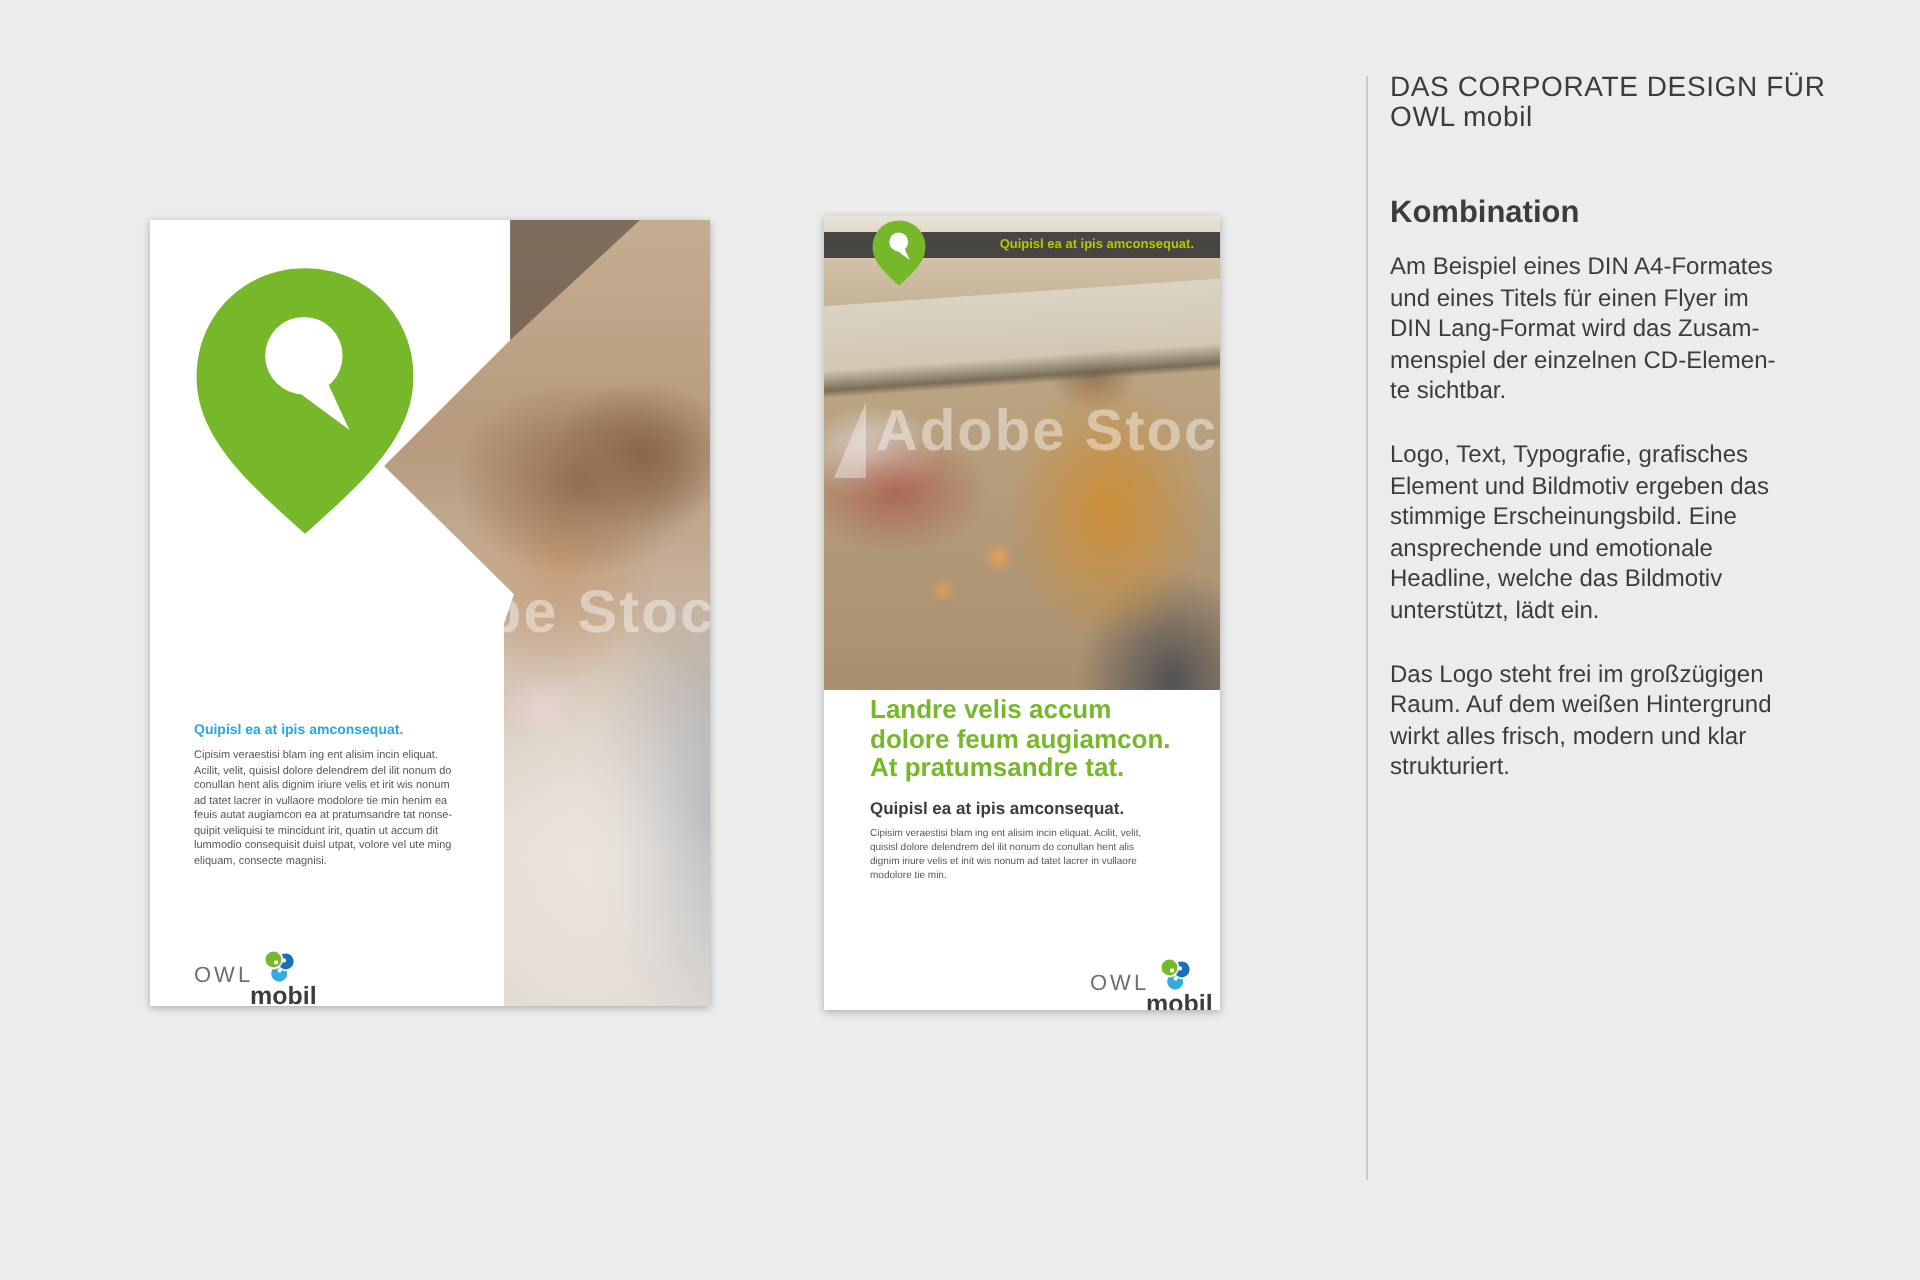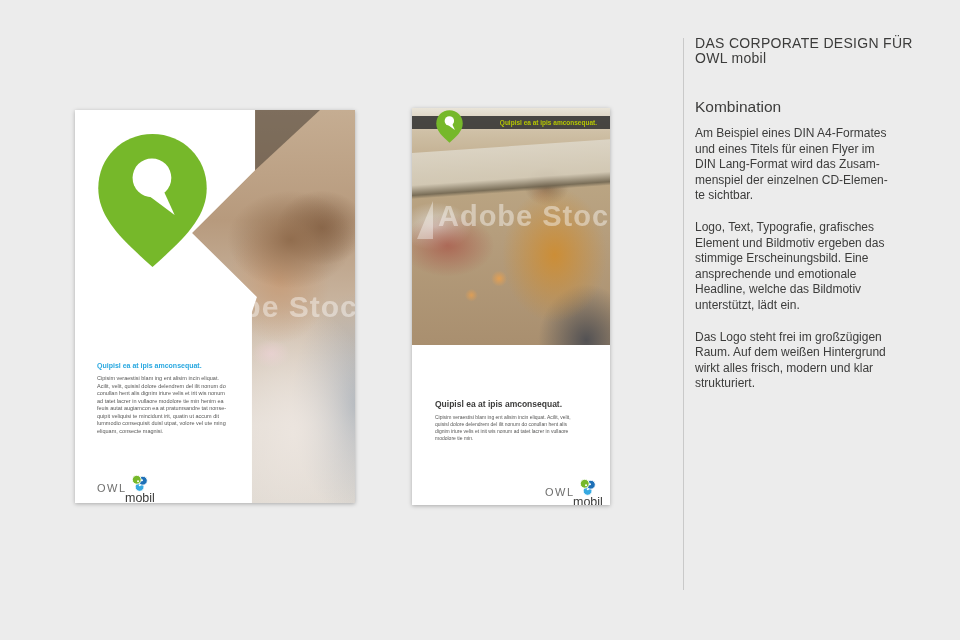--- a/index.html
+++ b/index.html
@@ -56,21 +56,21 @@
   #a4-body {
     position:absolute; left:22px; top:265px; width:165px;
     color:#575756; font-size:5.5px; line-height:7.5px; white-space:pre;
   }
   .logo { position:absolute;margin-top:25px; }
   .logo .owl-row { display:flex; align-items:flex-end; gap:4px; }
   .logo .owl {
     color:#6f6f6e; font-size:11px; letter-spacing:1.5px; line-height:11px;
   }
   .logo .mobil {
-    color:#3c3c3b; font-size:12.5px; font-weight:normal; line-height:13px; margin-top:-2px;padding-left:28px;
+    color:#3c3c3b; font-size:12.5px; font-weight:bold; line-height:13px; margin-top:-2px;padding-left:28px;
   }
   #a4-logo { left:22px; top:339px; }
   
   #lang { left:412px; top:108px; width:198px; height:397px; }
   #lang-photo {
     position:absolute; left:0; top:0; width:198px; height:237px; overflow:hidden;
     background:
       radial-gradient(70px 90px at 72% 62%, rgba(205,141,51,.95), rgba(205,141,51,0) 75%),
       radial-gradient(30px 26px at 68% 33%, rgba(138,111,82,.95), rgba(138,111,82,0) 75%),
       radial-gradient(16px 14px at 66% 36%, rgba(201,163,124,.9), rgba(201,163,124,0) 80%),
@@ -117,21 +117,21 @@
     position:absolute; left:683px; top:38px; width:1px; height:552px;
     background:#c9c9c9;
   }
   #sidebar { position:absolute; left:695px; top:36px; width:252px; }
   #eyebrow {
     font-size:14px; line-height:15px; letter-spacing:.3px;
     color:#3c3c3b; white-space:pre-line;
   }
   #kombination {
     position:absolute; left:0; top:62px;
-    font-size:15.5px; color:#3c3c3b; font-weight:normal;
+    font-size:15.5px; color:#3c3c3b; font-weight:bold;
   }
   #paragraphs { position:absolute; left:0; top:90px; width:252px; }
   #paragraphs p {
     font-size:12px; line-height:15.6px; color:#3c3c3b;
     white-space:pre-line; margin-bottom:16px;
   }
 </style>
 </head>
 <body>
 
@@ -185,20 +185,23 @@
   <div id="lang-bar">
     <div id="lang-bar-text">Quipisl ea at ipis amconsequat.</div>
   </div>
 
   <svg id="lang-pin" viewBox="0 0 100 122">
     <path d="M50,1 C77.6,1 99,22.4 99,50 C99,77 77,97 50,121 C23,97 1,77 1,50 C1,22.4 22.4,1 50,1 Z" fill="#76b82a"></path>
     <circle cx="49.5" cy="40.5" r="17.5" fill="#ffffff"></circle>
     <path d="M59,50 L70,74 L47,57 Z" fill="#ffffff"></path>
   </svg>
 
+  <div id="lang-headline">Landre velis accum
+dolore feum augiamcon.
+At pratumsandre tat.</div>
   <div id="lang-subhead">Quipisl ea at ipis amconsequat.</div>
   <div id="lang-body">Cipisim veraestisi blam ing ent alisim incin eliquat. Acilit, velit,
 quisisl dolore delendrem del ilit nonum do conullan hent alis
 dignim iriure velis et init wis nonum ad tatet lacrer in vullaore
 modolore tie min.</div>
 
   <div class="logo" id="lang-logo">
     <div class="owl-row">
       <span class="owl">OWL</span>
       <svg width="18" height="20" viewBox="0 0 22 22">

